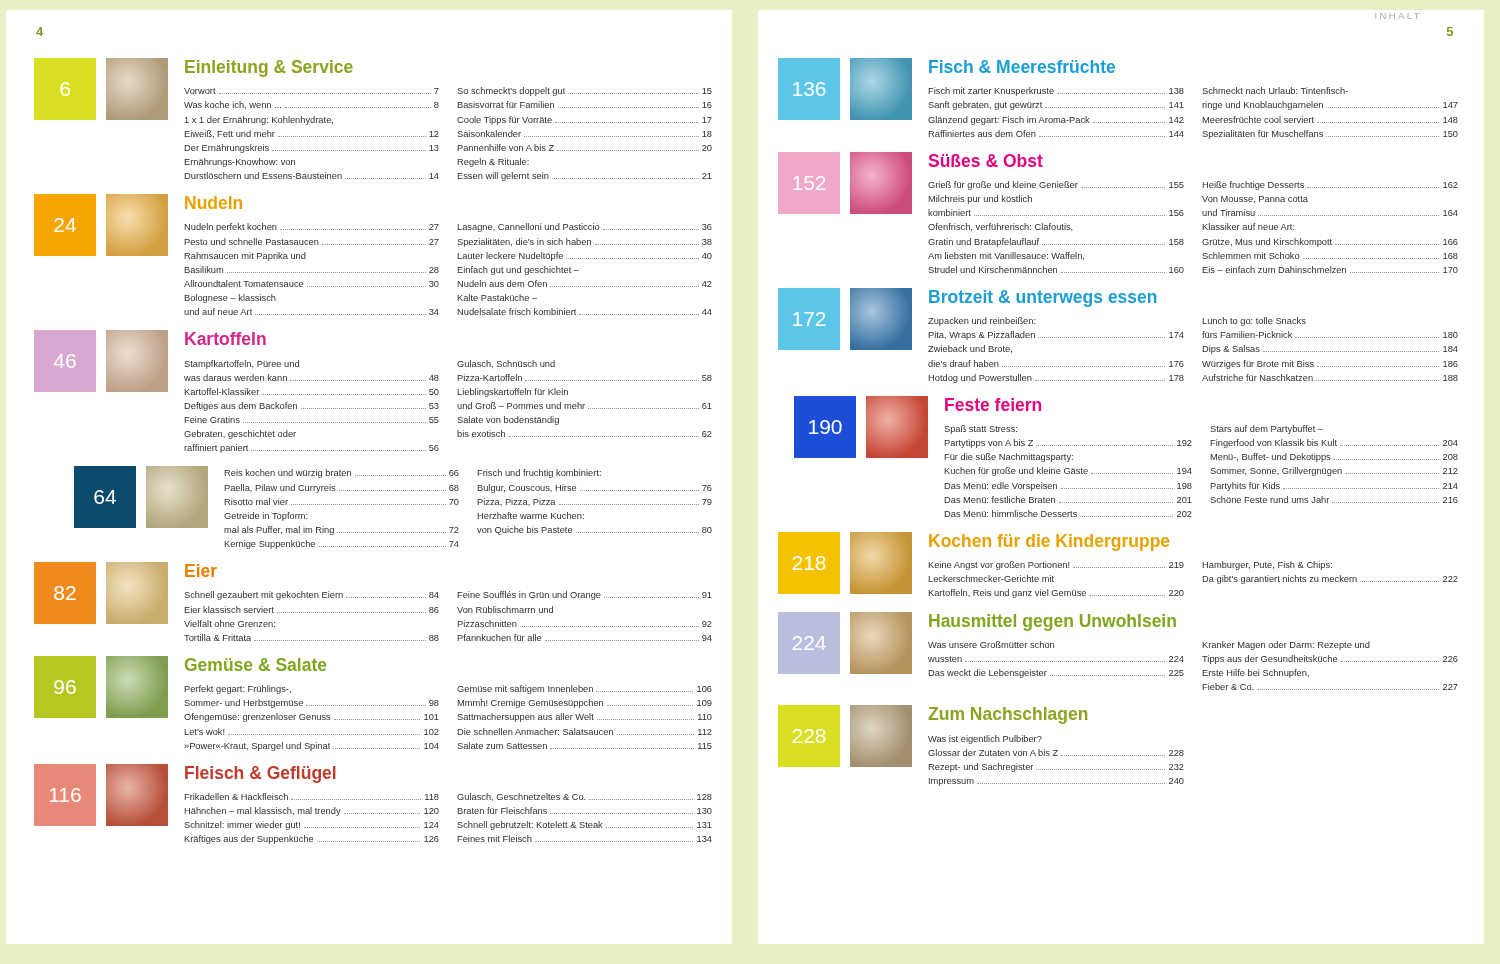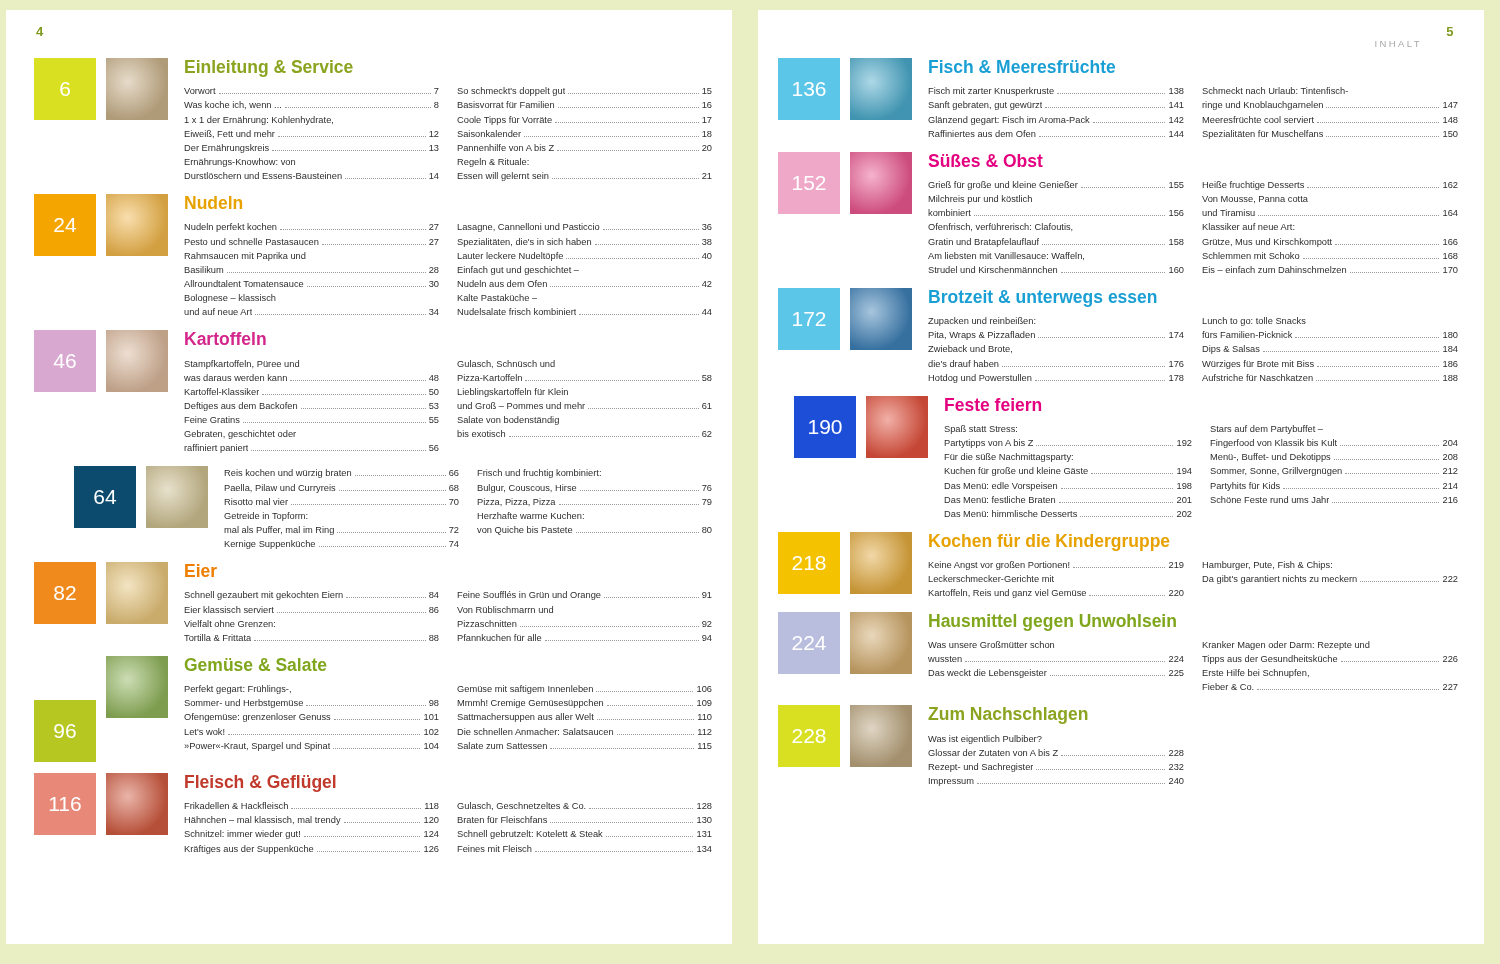--- a/index.html
+++ b/index.html
@@ -45,21 +45,21 @@
     top: 14px;
     font-size: 13px;
     font-weight: bold;
     color: #7f9a1f;
     letter-spacing: 0.5px;
   }
   .folio-left { left: 30px; }
   .folio-right { right: 30px; }
   .folio-label {
     position: absolute;
-    top: 28px;
+    top: 0;
     right: 62px;
     font-size: 9.5px;
     letter-spacing: 2.4px;
     color: #a8a8a8;
   }
 
   .chapters {
     margin-top: 14px;
   }
   .chapter {
@@ -498,21 +498,21 @@
                 <div class="entry">
                   <span class="etext">Pfannkuchen für alle</span>
                   <span class="dots"></span>
                   <span class="epage">94</span>
                 </div>
               </div>
             </div>
           </div>
         </div>
         <div class="chapter">
-          <div class="num-box" style="background: rgb(181, 199, 32); margin-top: 44px;">96</div>
+          <div class="num-box" style="background: rgb(181, 199, 32);">96</div>
           <div class="thumb" style="background:#8fb35a;">
             <div class="ov" style="background: radial-gradient(circle at 35% 38%, rgba(255, 255, 255, 0.55), rgba(0, 0, 0, 0.12) 70%);"></div>
           </div>
           <div class="chapter-body">
             <div class="chapter-title" style="color: rgb(127, 166, 28);">Gemüse &amp; Salate</div>
             <div class="cols">
               <div class="col">
                 <div class="entry nodots">
                   <span class="etext">Perfekt gegart: Frühlings-,</span>
                   <span class="epage"></span>

